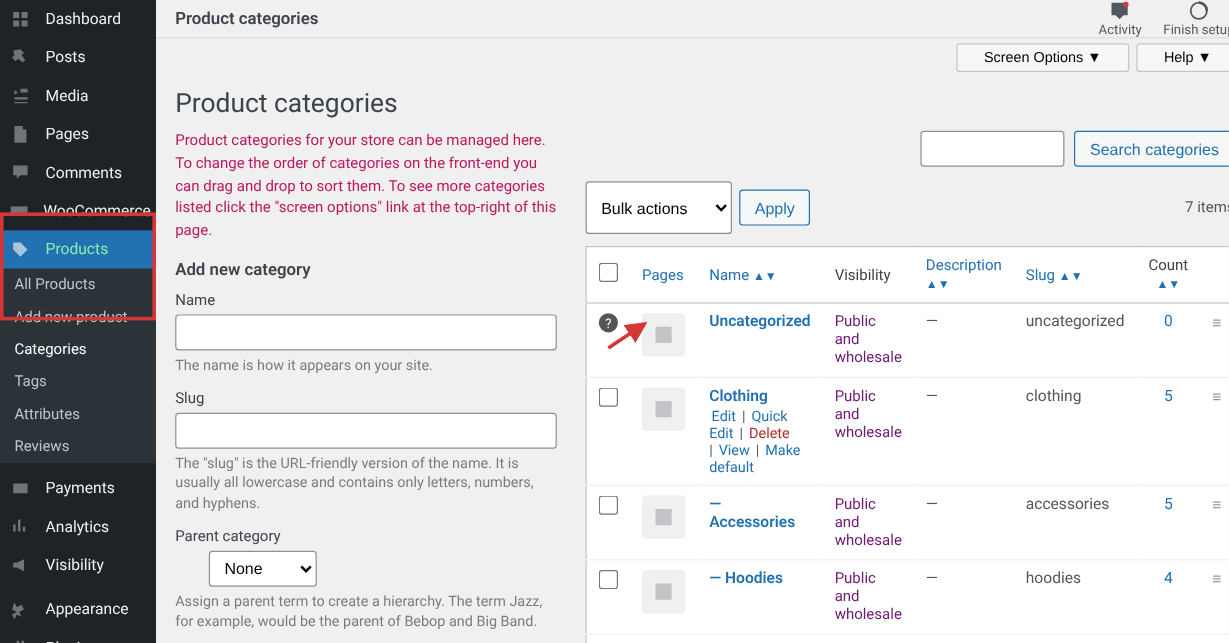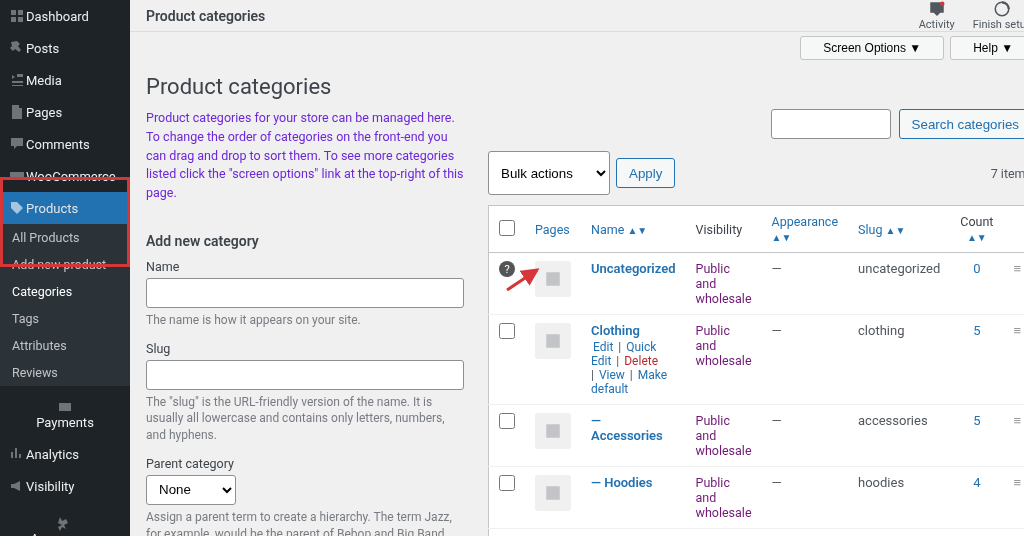--- a/index.html
+++ b/index.html
@@ -1,25 +1,25 @@
 <!DOCTYPE html>
 <html><head>
 <meta charset="utf-8">
 <style>
 * { box-sizing: border-box; margin: 0; padding: 0; }
 body { font-family: -apple-system, BlinkMacSystemFont, "Segoe UI", Roboto, sans-serif; font-size: 13px; color: #3c434a; background: #f0f0f1; width: 1024px; height: 536px; overflow: hidden; display: flex; }
 a { color: #2271b1; text-decoration: none; }
 
 
 .sidebar { width: 130px; background: #1d2327; color: #f0f0f1; flex-shrink: 0; }
-.side-item { display: flex; align-items: center; padding: 8px 8px; color: #f0f0f1; font-size: 13px; cursor: pointer; gap: 0; }
-.side-item.sep { margin-top: 5px; flex-direction: column; }
+.side-item { display: flex; align-items: center; padding: 8px 8px; color: #f0f0f1; font-size: 13px; cursor: pointer; gap: 12px; }
+.side-item.sep { margin-top: 5px; }
 .side-item .icon { width: 18px; display: flex; justify-content: center; opacity: 0.6; }
 .side-item svg { fill: #a7aaad; width: 16px; height: 16px; }
-.side-item.active { background: #2271b1; color: #e5e5e5; }
+.side-item.active { background: #2271b1; color: #86efac; }
 .side-item.active svg { fill: #fff; opacity: 1; }
 .submenu { background: #2c3338; }
 .sub-item { padding: 6px 12px; font-size: 12.5px; color: #c3c4c7; cursor: pointer; }
 .sub-item.current { color: #fff; font-weight: 400; }
 .highlight-box { border: 3px solid #d63638; position: absolute; left: 0; top: 177px; width: 130px; height: 90px; pointer-events:none; }
 .arrow-ptr { position: absolute; left: 505px; top: 264px; pointer-events:none; z-index:10; }
 
 
 .main { flex: 1; display: flex; flex-direction: column; background:#f0f0f1; }
 .topbar { height: 46px; display: flex; align-items: center; padding: 0 16px; background:#f0f0f1; border-bottom:1px solid #dcdcde;}
@@ -28,26 +28,26 @@
 .top-icon { display:flex; flex-direction:column; align-items:center; margin-left:18px; color:#50575e; font-size:11px; cursor:pointer;}
 .top-icon .ic { width:18px; height:18px; }
 .submeta { display:flex; justify-content:flex-end; padding:4px 12px; gap:6px;}
 .mini-btn { background:#f6f7f7; border:1px solid #c3c4c7; border-radius:3px; padding:4px 22px; font-size:12px; cursor:pointer;}
 
 .body { padding: 10px 16px 0 16px; }
 .page-title { font-size: 22px; font-weight: 400; margin-bottom: 10px;}
 
 .cols { display:flex; gap:24px; }
 .col-l { width:318px; }
-.desc-text { font-size:12.5px; line-height:1.5; color:#6d28d9; margin-bottom:30px;}
+.desc-text { font-size:12.5px; line-height:1.5; color:#be185d; margin-bottom:14px;}
 .form-h { font-size:14px; font-weight:600; margin-bottom:10px;}
 .form-label { font-size:12.5px; margin-bottom:4px; display:block;}
 .form-input { width:100%; height:30px; border:1px solid #8c8f94; border-radius:3px; padding:0 8px; background:#fff; }
 .form-hint { font-size:12px; color:#787c82; margin:4px 0 12px 0; line-height:1.4;}
-select.form-input { height:30px; }
+select.form-input { height:30px;margin-left:28px; }
 
 .col-r { flex:1; }
 .table-top { display:flex; align-items:center; gap:6px; margin-bottom:10px;}
 .bulk-sel { height:44px; border:1px solid #8c8f94; border-radius:3px; padding:0 20px 0 8px; background:#fff; }
 .apply-btn { height:30px; padding:0 12px; border:1px solid #2271b1; color:#2271b1; background:#f6f7f7; border-radius:3px; cursor:pointer;}
 .items-count { margin-left:auto; font-size:12.5px; color:#50575e;}
 .search-row { display:flex; justify-content:flex-end; gap:8px; margin-bottom:12px;}
 .search-inp { width:120px; height:30px; border:1px solid #8c8f94; border-radius:3px; padding:0 8px;}
 .search-btn { height:30px; padding:0 12px; border:1px solid #2271b1; color:#2271b1; background:#f6f7f7; border-radius:3px; cursor:pointer;}
 
@@ -252,21 +252,21 @@
           <button class="apply-btn">Apply</button>
           <span class="items-count">7 items</span>
         </div>
         <table>
           <thead>
               <tr>
             <th class="cb-col"><input type="checkbox" style=""></th>
             <th>Pages</th>
             <th><span>Name</span> <span class="sort">▲▼</span></th>
             <th class="vcol">Visibility</th>
-            <th><span>Appearance</span> <span class="sort">▲▼</span></th>
+            <th><span>Description</span> <span class="sort">▲▼</span></th>
             <th><span>Slug</span> <span class="sort">▲▼</span></th>
             <th class="ccol" style="text-align:center;"><span>Count</span> <span class="sort">▲▼</span></th>
             <th style="width:20px"></th>
           </tr>
             </thead>
           <tbody id="tbody">
               <tr>
                 <td class="cb-col">
                   <div class="helpq">?</div>
                 </td>

